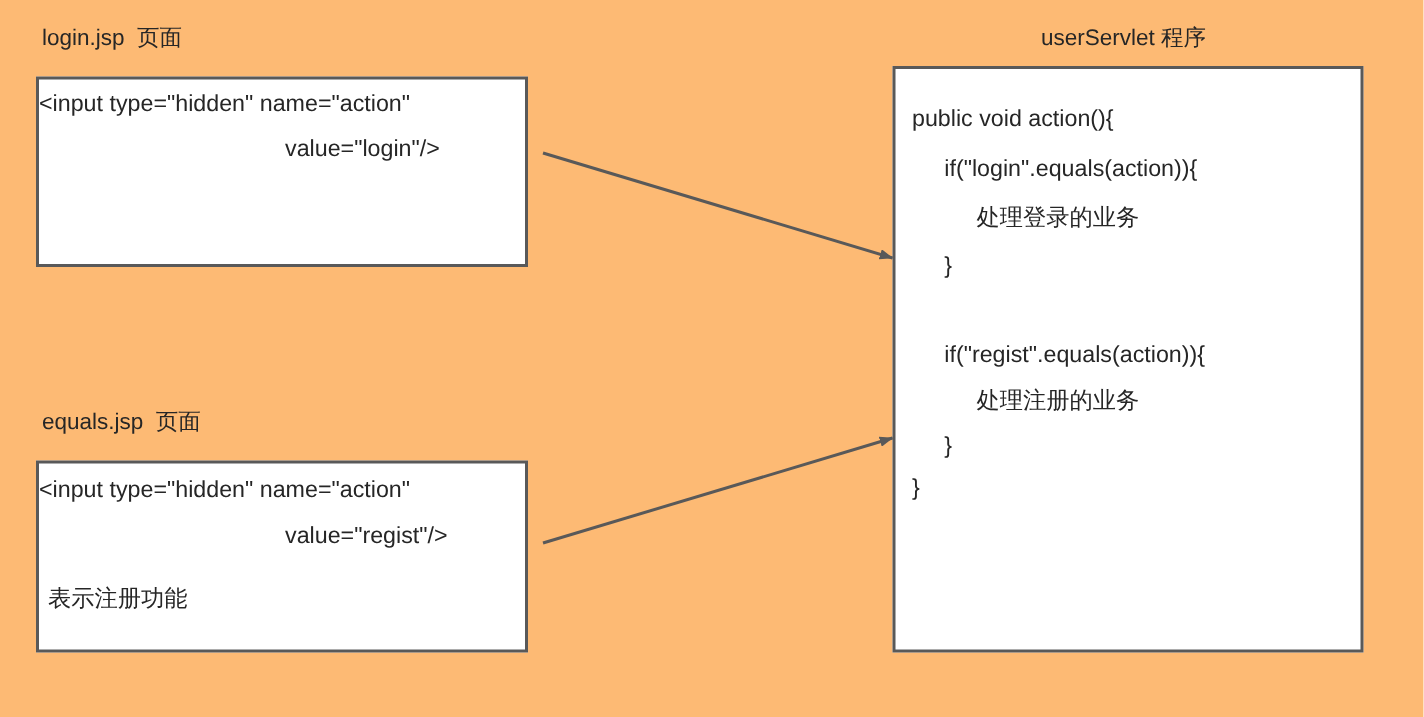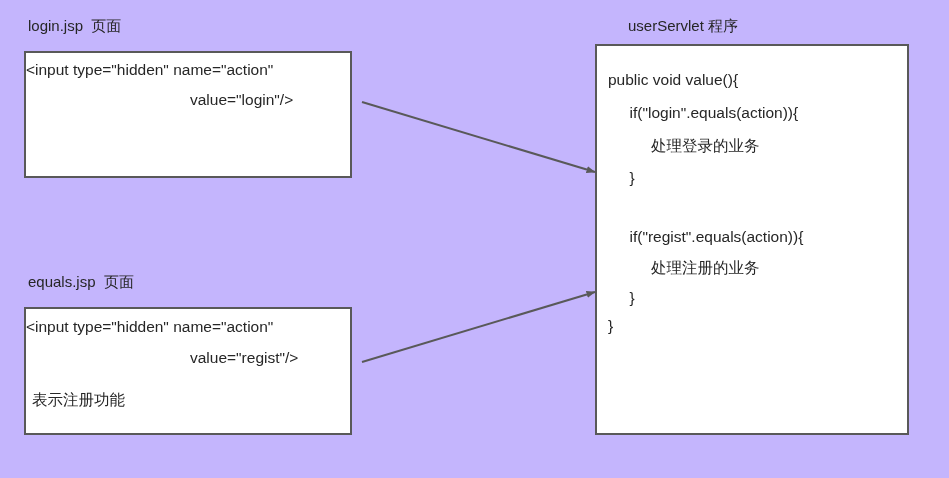--- a/index.html
+++ b/index.html
@@ -4,21 +4,21 @@
 <style>
   html, body {
     margin: 0;
     padding: 0;
     background: #ffffff;
   }
   #canvas {
     position: relative;
     width: 949px;
     height: 478px;
-    background: #c4b5fd;
+    background: #fdba74;
     font-family: "Liberation Sans", "DejaVu Sans", sans-serif;
     overflow: hidden;
   }
   .caption {
     position: absolute;
     font-size: 15px;
     color: #262626;
     white-space: pre;
     line-height: 20px;
   }
@@ -43,21 +43,21 @@
     height: 478px;
     pointer-events: none;
   }
   
   #box-login   { left: 24px;  top: 51px;  width: 328px; height: 127px; }
   #box-regist  { left: 24px;  top: 307px; width: 328px; height: 128px; }
   #box-servlet { left: 595px; top: 44px;  width: 314px; height: 391px; }
 
   #caption-login   { left: 28px;  top: 16px; }
   #caption-regist  { left: 28px;  top: 272px; }
-  #caption-servlet { left: 628px; top: 16px; text-align: right; }
+  #caption-servlet { left: 694px; top: 16px; text-align: right; }
 
   
   #login-line-1 { left: 26px;  top: 60px; }
   #login-line-2 { left: 190px; top: 90px; }
   #login-line-3 { left: 32px;  top: 121px; }
 
   
   #regist-line-1 { left: 26px;  top: 317px; }
   #regist-line-2 { left: 190px; top: 348px; }
   #regist-line-3 { left: 32px;  top: 378px; margin-top: 12px; }
@@ -87,21 +87,21 @@
   <div class="box" id="box-regist"></div>
   <div class="box" id="box-servlet"></div>
 
   <div class="code-line" id="login-line-1">&lt;input type="hidden" name="action"</div>
   <div class="code-line" id="login-line-2">value="login"/&gt;</div>
 
   <div class="code-line" id="regist-line-1">&lt;input type="hidden" name="action"</div>
   <div class="code-line" id="regist-line-2">value="regist"/&gt;</div>
   <div class="code-line" id="regist-line-3">表示注册功能</div>
 
-  <div class="code-line" id="servlet-line-1">public void value(){</div>
+  <div class="code-line" id="servlet-line-1">public void action(){</div>
   <div class="code-line" id="servlet-line-2">     if("login".equals(action)){</div>
   <div class="code-line" id="servlet-line-3">          处理登录的业务</div>
   <div class="code-line" id="servlet-line-4">     }</div>
   <div class="code-line" id="servlet-line-5">     if("regist".equals(action)){</div>
   <div class="code-line" id="servlet-line-6">          处理注册的业务</div>
   <div class="code-line" id="servlet-line-7">     }</div>
   <div class="code-line" id="servlet-line-8">}</div>
 
   <svg id="arrow-layer" viewBox="0 0 949 478">
     <defs>

